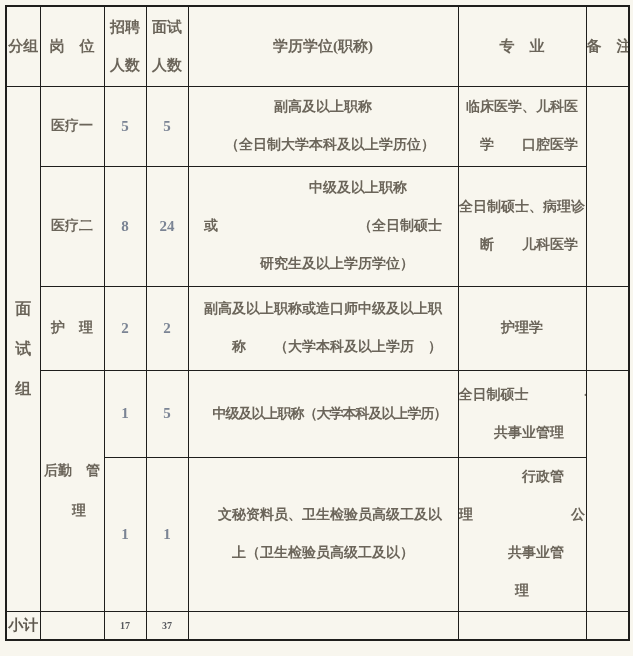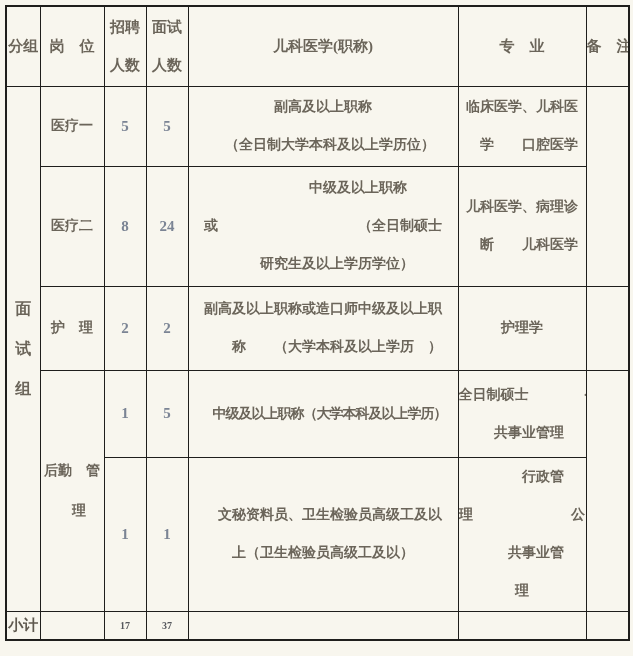--- a/index.html
+++ b/index.html
@@ -66,21 +66,21 @@
       <td><span class="ln">分组</span></td>
       <td><span class="ln">岗　位</span></td>
       <td>
         <div class="ln">招聘</div>
         <div class="ln">人数</div>
       </td>
       <td>
         <div class="ln">面试</div>
         <div class="ln">人数</div>
       </td>
-      <td><span class="ln">儿科医学(职称)</span></td>
+      <td><span class="ln">学历学位(职称)</span></td>
       <td><span class="ln">专　业</span></td>
       <td><span class="ln">备　注</span></td>
     </tr>
 
     <tr style="height:80px">
       <td rowspan="5" class="grp">
         <div class="ln">面</div>
         <div class="ln">试</div>
         <div class="ln">组</div>
       </td>
@@ -101,21 +101,21 @@
     <tr style="height:120px">
       <td><span class="ln">医疗二</span></td>
       <td class="num">8</td>
       <td class="num">24</td>
       <td class="q">
         <div class="ln">　　　　　中级及以上职称</div>
         <div class="ln">或　　　　　　　　　　（全日制硕士</div>
         <div class="ln">　　研究生及以上学历学位）</div>
       </td>
       <td class="m">
-        <div class="ln">儿科医学、病理诊</div>
+        <div class="ln">全日制硕士、病理诊</div>
         <div class="ln">　断　　儿科医学</div>
       </td>
     </tr>
 
     <tr style="height:84px">
       <td><span class="ln">护　理</span></td>
       <td class="num">2</td>
       <td class="num">2</td>
       <td class="q">
         <div class="ln">副高及以上职称或造口师中级及以上职</div>

